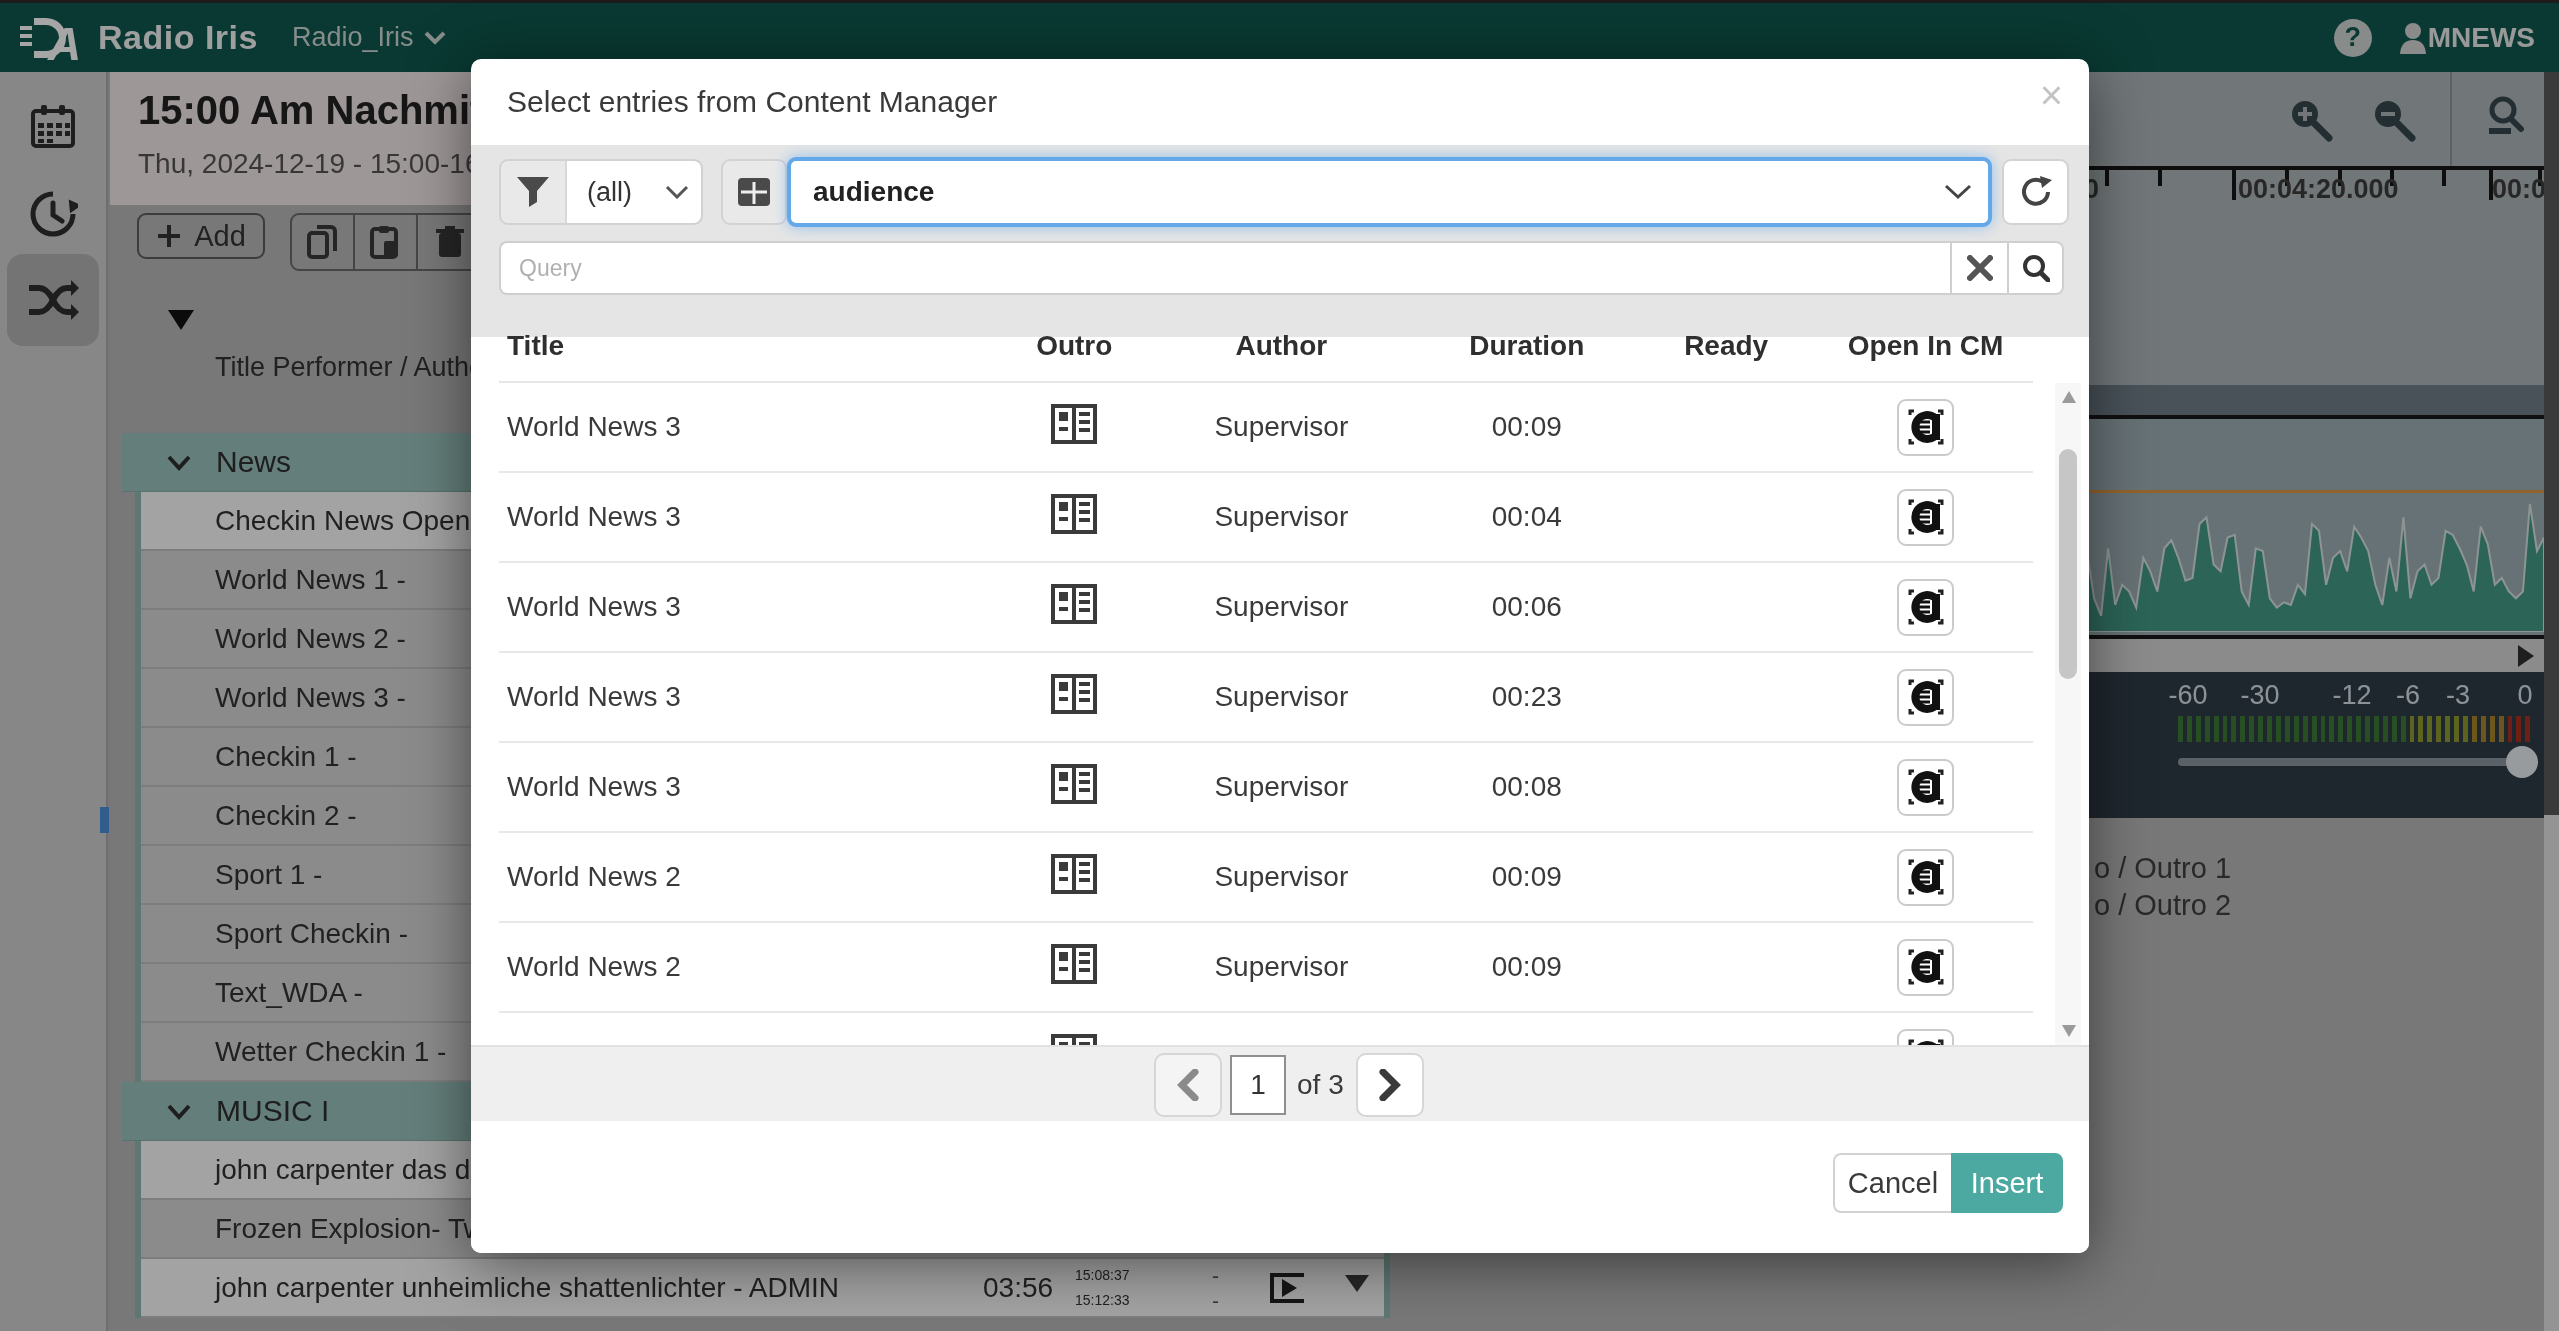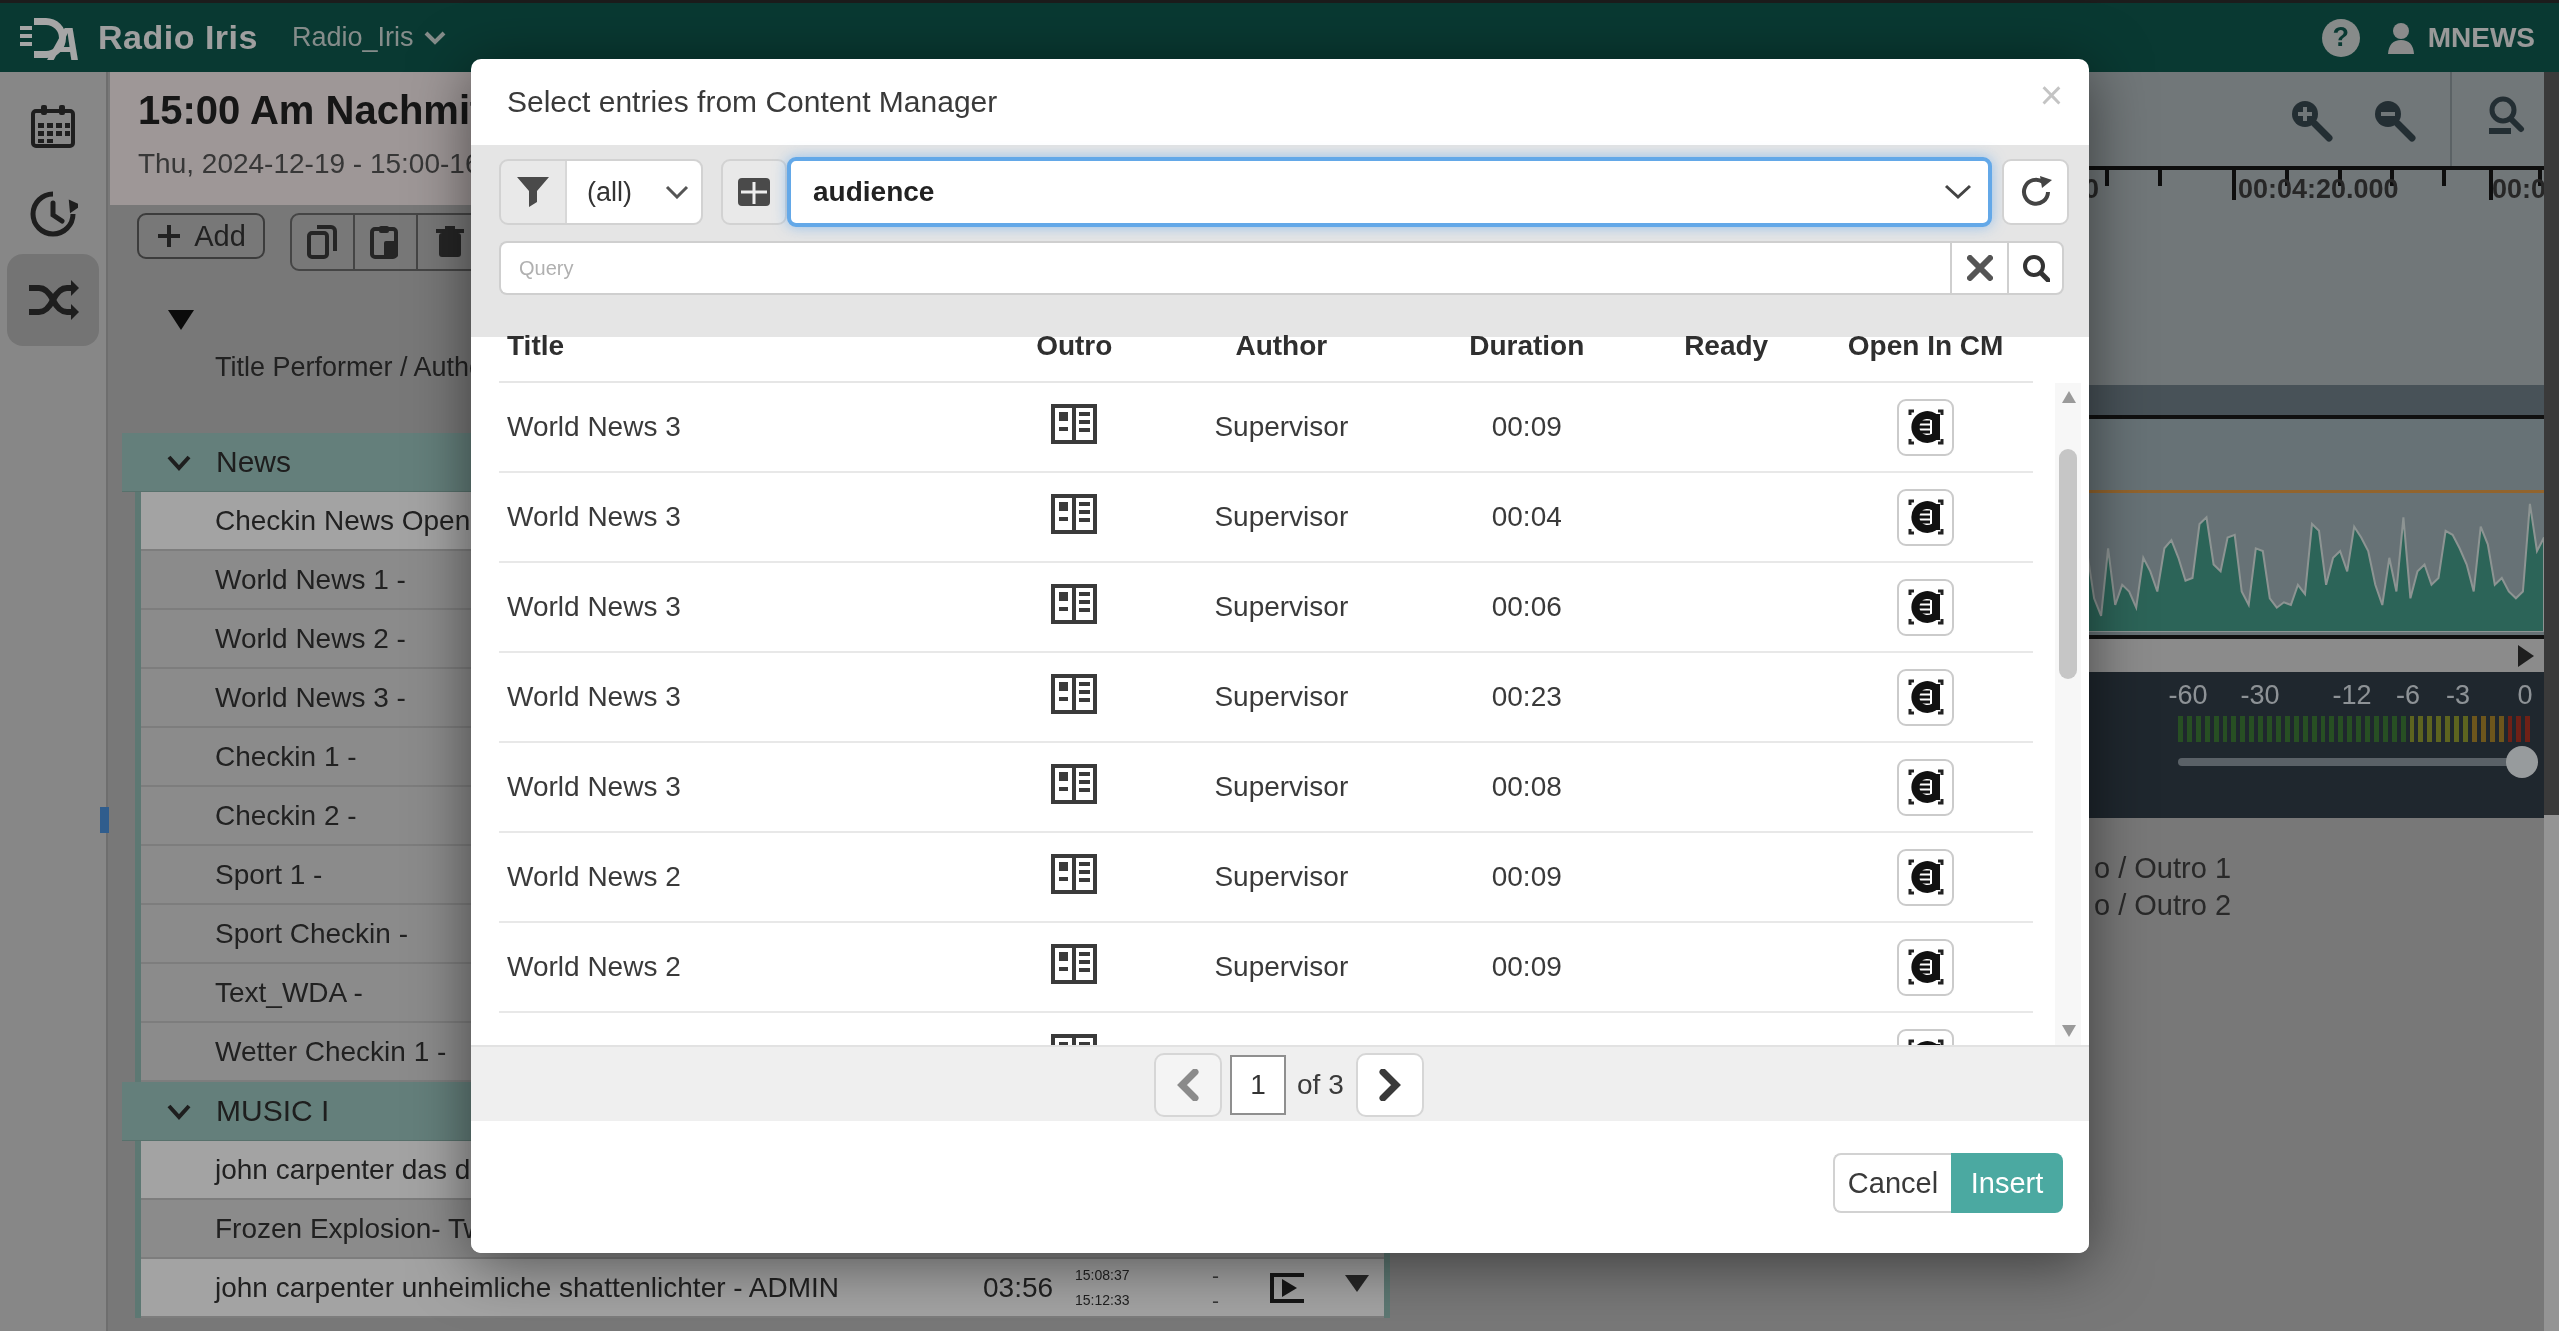--- a/index.html
+++ b/index.html
@@ -8,21 +8,21 @@
   .abs { position:absolute; }
 
   
   .top-edge { left:0; top:0; width:2559px; height:3px; background:#2b2b2b; z-index:5; }
   .topbar { left:0; top:3px; width:2559px; height:69px; background:#0f584d; display:flex; align-items:center; z-index:5; }
   .logo { margin-left:18px; width:66px; height:48px; }
   .app-title { color:#f4f4f4; font-size:34px; font-weight:bold; margin-left:14px; letter-spacing:0.5px; }
   .channel { color:#cdd8d5; font-size:27px; margin-left:34px; display:flex; align-items:center; gap:10px; }
   .topbar-right { margin-left:auto; margin-right:24px; display:flex; align-items:center; gap:26px; }
   .help-circle { width:38px; height:38px; border-radius:50%; background:#cfd6d4; color:#0f584d; font-weight:bold; font-size:27px; display:flex; align-items:center; justify-content:center; }
-  .user { display:flex; align-items:center; gap:12px; color:#ececec; font-size:28px; font-weight:bold; }
+  .user { display:flex; align-items:center; gap:0; color:#ececec; font-size:28px; font-weight:bold; }
 
   
   .sidebar { left:0; top:72px; width:108px; height:1259px; background:#cfcfcf; border-right:2px solid #a9a9a9; z-index:1; }
   .side-icon { position:absolute; left:50%; transform:translateX(-50%); width:92px; height:92px; display:flex; align-items:center; justify-content:center; border-radius:16px; }
   .side-icon.active { background:#b2b2b2; }
 
   
   .title-block { left:110px; top:72px; width:1280px; height:133px; background:#f3e8e8; z-index:1; }
   .page-title { position:absolute; left:28px; top:16px; font-size:40px; font-weight:bold; color:#222; white-space:nowrap; }
   .page-subtitle { position:absolute; left:28px; top:76px; font-size:28px; color:#555; white-space:nowrap; }
@@ -84,21 +84,21 @@
   .m-close { position:absolute; right:26px; top:14px; font-size:40px; color:#c4c4c4; }
   .m-toolbar { position:absolute; left:0; top:86px; width:1618px; height:192px; background:#e5e5e5; }
   .fgroup { position:absolute; display:flex; border:2px solid #d2d2d2; border-radius:9px; background:#e9e9e9; overflow:visible; }
   .fg-icon { width:64px; display:flex; align-items:center; justify-content:center; }
   .fselect { width:136px; background:#fff; border-left:2px solid #d8d8d8; border-radius:0 8px 8px 0; display:flex; align-items:center; font-size:27px; color:#333; padding-left:20px; position:relative; }
   .fselect svg { position:absolute; right:12px; }
   .combo { position:absolute; left:316px; top:-2px; width:1205px; height:70px; background:#fff; border:4px solid #63a8e8; border-radius:9px; box-shadow:0 0 14px rgba(80,160,240,0.55); display:flex; align-items:center; font-size:28px; font-weight:bold; color:#222; padding-left:22px; }
   .combo svg { position:absolute; right:16px; }
   .refresh-btn { position:absolute; left:1531px; top:0; width:67px; height:66px; background:#fff; border:2px solid #d2d2d2; border-radius:9px; display:flex; align-items:center; justify-content:center; }
   .qgroup { position:absolute; left:28px; top:96px; width:1565px; height:54px; display:flex; }
-  .qinput { flex:1; border:2px solid #cfcfcf; border-right:none; border-radius:8px 0 0 8px; font-size:20px; color:#333; padding-left:18px; outline:none; font-family:"Liberation Sans",sans-serif; background:#fff; }
+  .qinput { flex:1; border:2px solid #cfcfcf; border-right:none; border-radius:8px 0 0 8px; font-size:23px; color:#333; padding-left:18px; outline:none; font-family:"Liberation Sans",sans-serif; background:#fff; }
   .qinput::placeholder { color:#b0b0b0; }
   .qbtn { width:57px; background:#fff; border:2px solid #cfcfcf; border-right:none; display:flex; align-items:center; justify-content:center; }
   .qbtn:last-child { border-right:2px solid #cfcfcf; border-radius:0 8px 8px 0; }
 
   .thead { position:absolute; left:28px; top:252px; width:1534px; height:70px; display:flex; align-items:center; font-size:28px; font-weight:bold; color:#2f2f2f; }
   .c-title { width:33%; padding-left:8px; }
   .c-class { width:9%; text-align:center; }
   .c-author { width:18%; text-align:center; }
   .c-dur { width:14%; text-align:center; }
   .c-ready { width:12%; text-align:center; }

